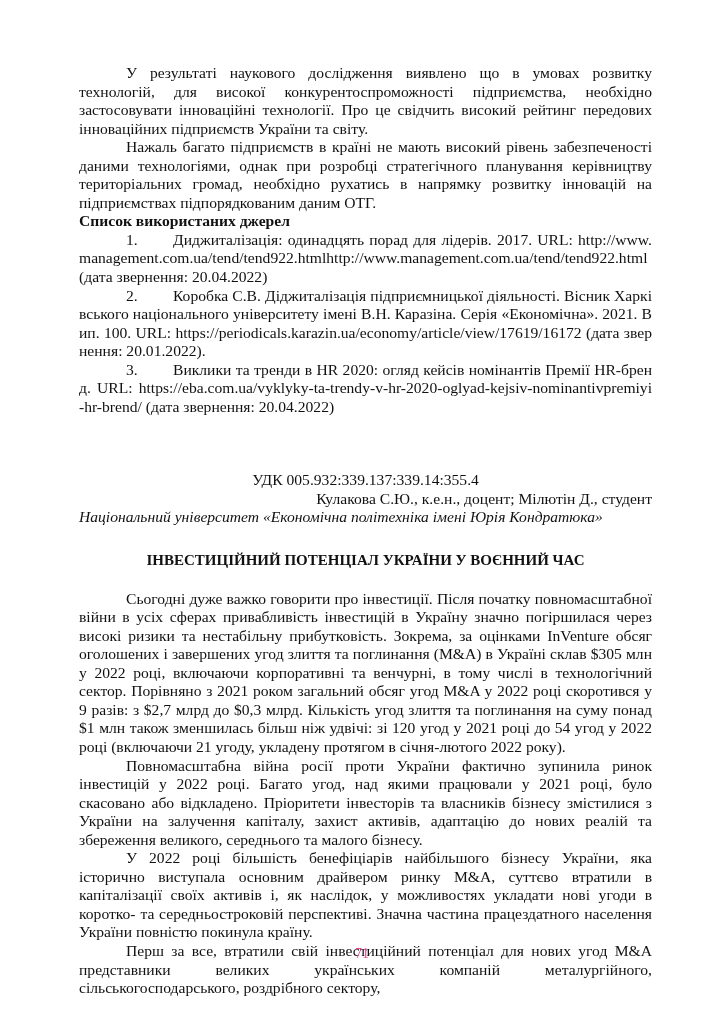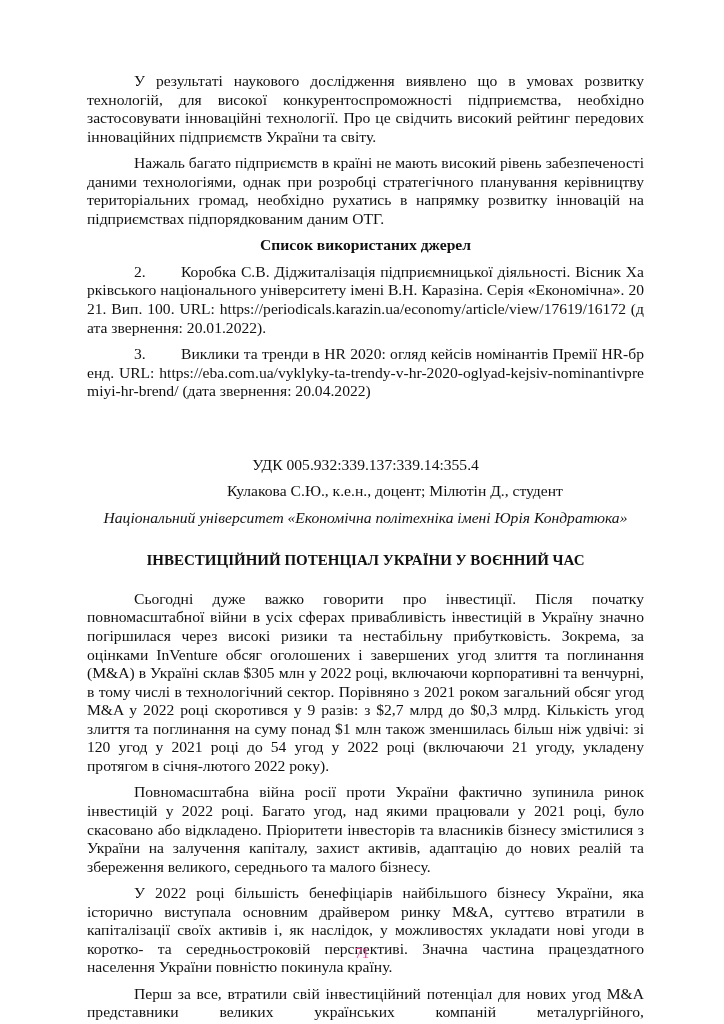--- a/index.html
+++ b/index.html
@@ -2,42 +2,43 @@
 <html><head>
 <meta charset="utf-8">
 <style>
   html, body { margin: 0; padding: 0; background: #ffffff; }
   body { width: 724px; height: 1024px; position: relative; overflow: hidden; }
   .page {
     position: absolute; left: 79px; top: 64px; width: 573px;
     font-family: "Liberation Serif", "DejaVu Serif", serif;
     font-size: 15.6px; line-height: 18.55px; color: #111111;
   }
-  p { margin: 8px; text-align: justify; }
+  p { margin: 0; text-align: justify; }
   .indent { text-indent: 47px; }
-  .center { text-align: center; }
+  .center { text-align: left; }
   .bold { font-weight: bold; }
   .italic { font-style: italic; }
   .ref { text-indent: 47px; text-align: justify; word-break: break-all; }
   .ref .num { display: inline-block; width: 47px; text-indent: 0; }
   .udc { margin-top: 55px; text-align: center; }
-  .authors { padding-left: 140px; text-align: left; }
+  .authors { padding-left: 140px; text-align: right; }
   .title { margin-top: 24px; margin-bottom: 20px; text-align: center; font-weight: bold; font-size: 15px; }
   .pagenum { position: absolute; left: 0; width: 724px; top: 946px; text-align: center;
     font-family: "Liberation Serif", "DejaVu Serif", serif; font-size: 14px; color: #ec4899; }
 </style>
 </head>
 <body>
 
 <div class="page">
   <p class="indent">У результаті наукового дослідження виявлено що в умовах розвитку технологій, для високої конкурентоспроможності підприємства, необхідно застосовувати інноваційні технології. Про це свідчить високий рейтинг передових інноваційних підприємств України та світу.</p>
   <p class="indent">Нажаль багато підприємств в країні не мають високий рівень забезпеченості даними технологіями, однак при розробці стратегічного планування керівництву територіальних громад, необхідно рухатись в напрямку розвитку інновацій на підприємствах підпорядкованим даним ОТГ.</p>
 
   <p class="center bold">Список використаних джерел</p>
 
+  <p class="ref"><span class="num">1.</span><span>Диджиталізація: одинадцять порад для лідерів. 2017. URL: http://www.management.com.ua/tend/tend922.htmlhttp://www.management.com.ua/tend/tend922.html (дата звернення: 20.04.2022)</span></p>
   <p class="ref"><span class="num">2.</span><span>Коробка С.В. Діджиталізація підприємницької діяльності. Вісник Харківського національного університету імені В.Н. Каразіна. Серія «Економічна». 2021. Вип. 100. URL: https://periodicals.karazin.ua/economy/article/view/17619/16172 (дата звернення: 20.01.2022).</span></p>
   <p class="ref"><span class="num">3.</span><span>Виклики та тренди в HR 2020: огляд кейсів номінантів Премії HR-бренд. URL: https://eba.com.ua/vyklyky-ta-trendy-v-hr-2020-oglyad-kejsiv-nominantivpremiyi-hr-brend/ (дата звернення: 20.04.2022)</span></p>
 
   <p class="udc">УДК 005.932:339.137:339.14:355.4</p>
   <p class="authors">Кулакова С.Ю., к.е.н., доцент; Мілютін Д., студент</p>
   <p class="center italic">Національний університет «Економічна політехніка імені Юрія Кондратюка»</p>
 
   <p class="title">ІНВЕСТИЦІЙНИЙ ПОТЕНЦІАЛ УКРАЇНИ У ВОЄННИЙ ЧАС</p>
 
   <p class="indent">Сьогодні дуже важко говорити про інвестиції. Після початку повномасштабної війни в усіх сферах привабливість інвестицій в Україну значно погіршилася через високі ризики та нестабільну прибутковість. Зокрема, за оцінками InVenture обсяг оголошених і завершених угод злиття та поглинання (M&amp;A) в Україні склав $305 млн у 2022 році, включаючи корпоративні та венчурні, в тому числі в технологічний сектор. Порівняно з 2021 роком загальний обсяг угод M&amp;A у 2022 році скоротився у 9 разів: з $2,7 млрд до $0,3 млрд. Кількість угод злиття та поглинання на суму понад $1 млн також зменшилась більш ніж удвічі: зі 120 угод у 2021 році до 54 угод у 2022 році (включаючи 21 угоду, укладену протягом в січня-лютого 2022 року).</p>

